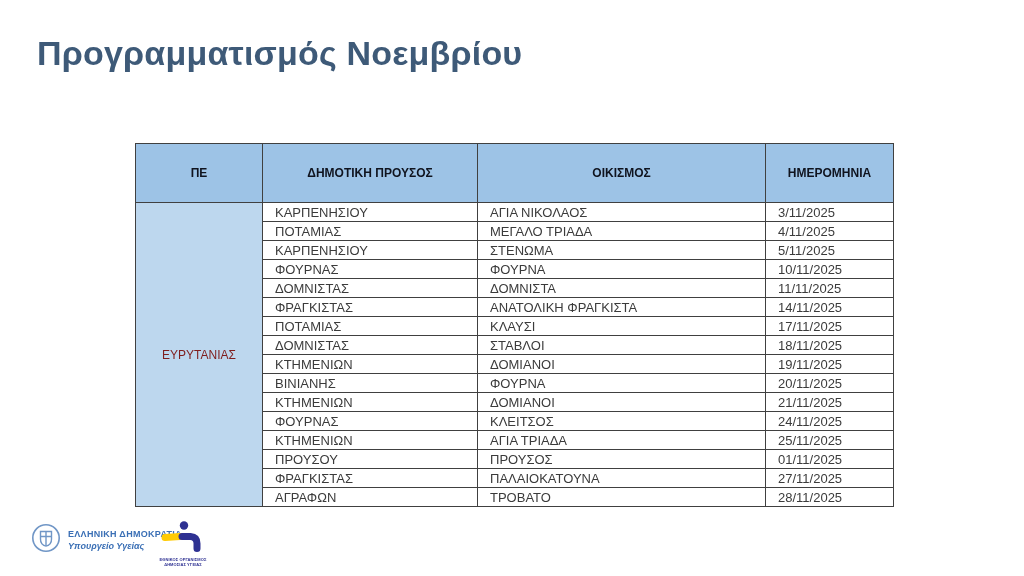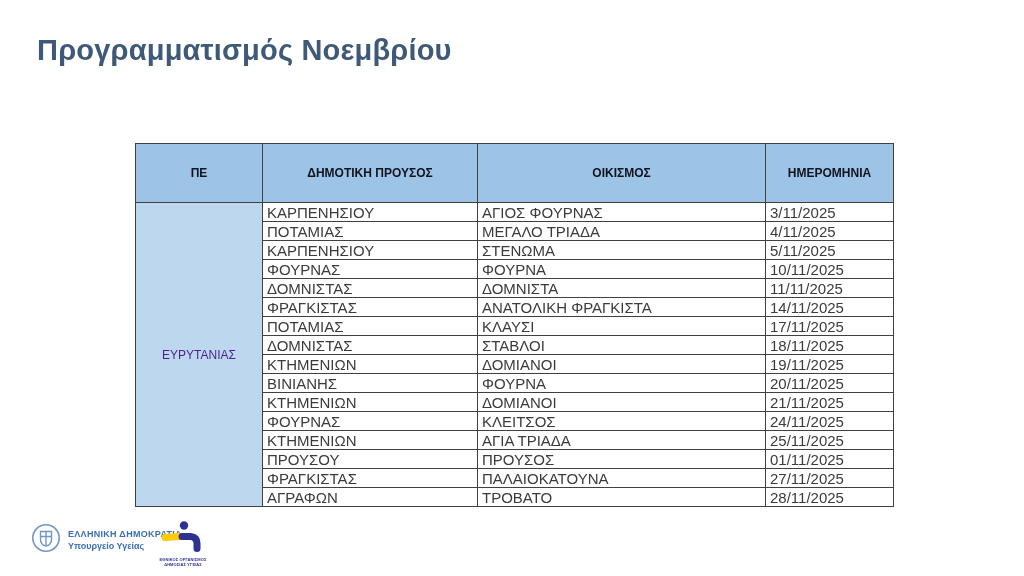--- a/index.html
+++ b/index.html
@@ -17,21 +17,21 @@
   html,body{width:1024px;height:576px;}
   body{
     position:relative;
     background:#ffffff;
     font-family:"Liberation Sans", sans-serif;
     overflow:hidden;
   }
   .slide-title{
     position:absolute;
     left:37px; top:34px;
-    font-size:29px;
+    font-size:34px;
     color:var(--title-color);
     letter-spacing:0.2px;
   }
   .schedule-table{
     position:absolute;
     left:135px; top:143px;
     border-collapse:collapse;
     table-layout:fixed;
     width:758px;
   }
@@ -41,48 +41,48 @@
     border:1px solid var(--border-color);
     font-size:12px;
     font-weight:bold;
     color:var(--header-text);
     text-align:center;
     vertical-align:middle;
   }
   .schedule-table td{
     height:19px;
     border:1px solid var(--border-color);
-    font-size:15px;
+    font-size:13px;
     color:var(--body-text);
     background:#ffffff;
-    padding:0 2px 0 4px;
+    padding:0 2px 0 12px;
     white-space:nowrap;
     overflow:hidden;
     vertical-align:middle;
   }
   .schedule-table td.region-cell{
     background:var(--region-bg);
     text-align:center;
     font-size:12px;
-    color:#4c1d95;
+    color:#7f1d1d;
     padding:0;
   }
   .footer-gov{
     position:absolute;
     left:31px; top:522px;
     display:flex;
     align-items:center;
   }
   .gov-text{
     margin-left:7px;
     color:var(--gov-blue);
     line-height:1.35;
   }
   .gov-text .l1{font-size:9px;font-weight:bold;letter-spacing:0.3px;}
-  .gov-text .l2{font-size:9px;font-weight:bold;}
+  .gov-text .l2{font-size:9px;font-weight:bold;font-style:italic;}
   .footer-eody{
     position:absolute;
     left:157px; top:519px;
     width:52px;
     text-align:center;
   }
   .eody-caption{
     margin-top:1px;
     font-size:4px;
     line-height:1.2;
@@ -108,21 +108,21 @@
       <th>ΠΕ</th>
       <th>ΔΗΜΟΤΙΚΗ ΠΡΟΥΣΟΣ</th>
       <th>ΟΙΚΙΣΜΟΣ</th>
       <th>ΗΜΕΡΟΜΗΝΙΑ</th>
     </tr>
   </thead>
   <tbody>
       <tr>
         <td rowspan="16" class="region-cell">ΕΥΡΥΤΑΝΙΑΣ</td>
         <td>ΚΑΡΠΕΝΗΣΙΟΥ</td>
-        <td>ΑΓΙΟΣ ΦΟΥΡΝΑΣ</td>
+        <td>ΑΓΙΑ ΝΙΚΟΛΑΟΣ</td>
         <td>3/11/2025</td>
       </tr>
       <tr>
         <td>ΠΟΤΑΜΙΑΣ</td>
         <td>ΜΕΓΑΛΟ ΤΡΙΑΔΑ</td>
         <td>4/11/2025</td>
       </tr>
       <tr>
         <td>ΚΑΡΠΕΝΗΣΙΟΥ</td>
         <td>ΣΤΕΝΩΜΑ</td>

